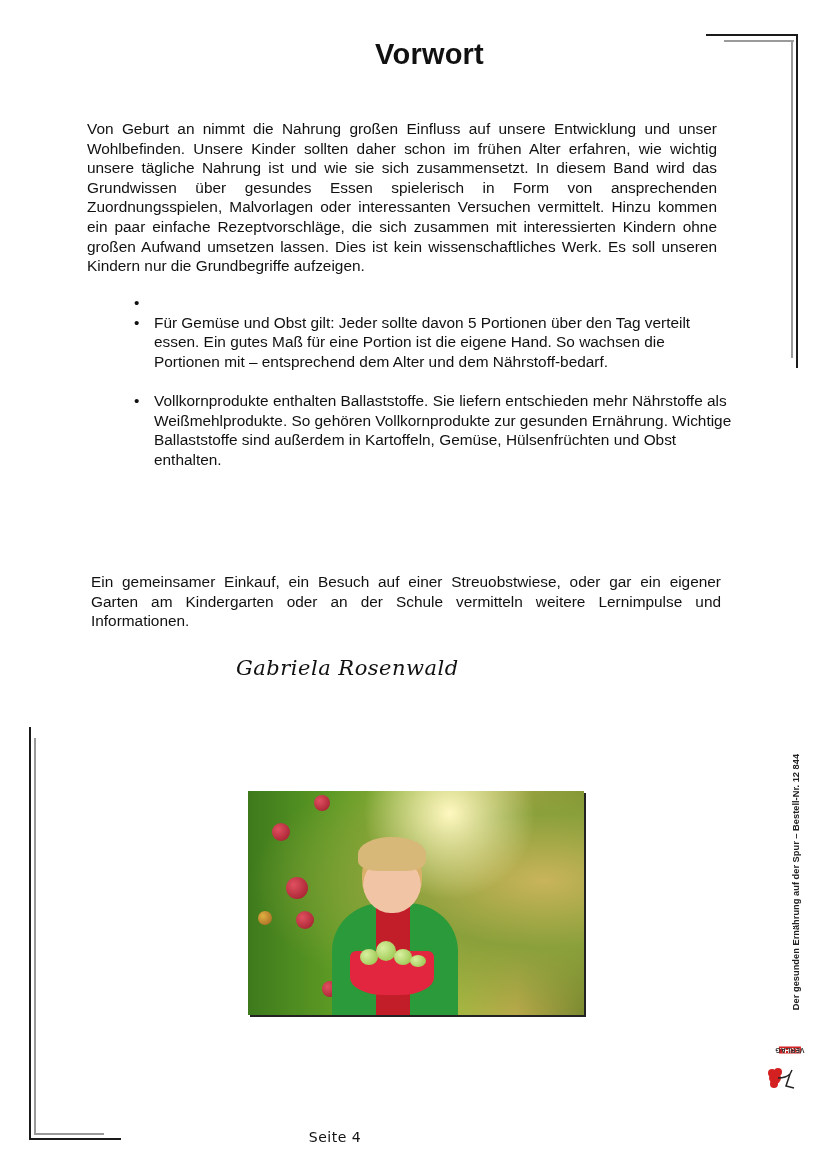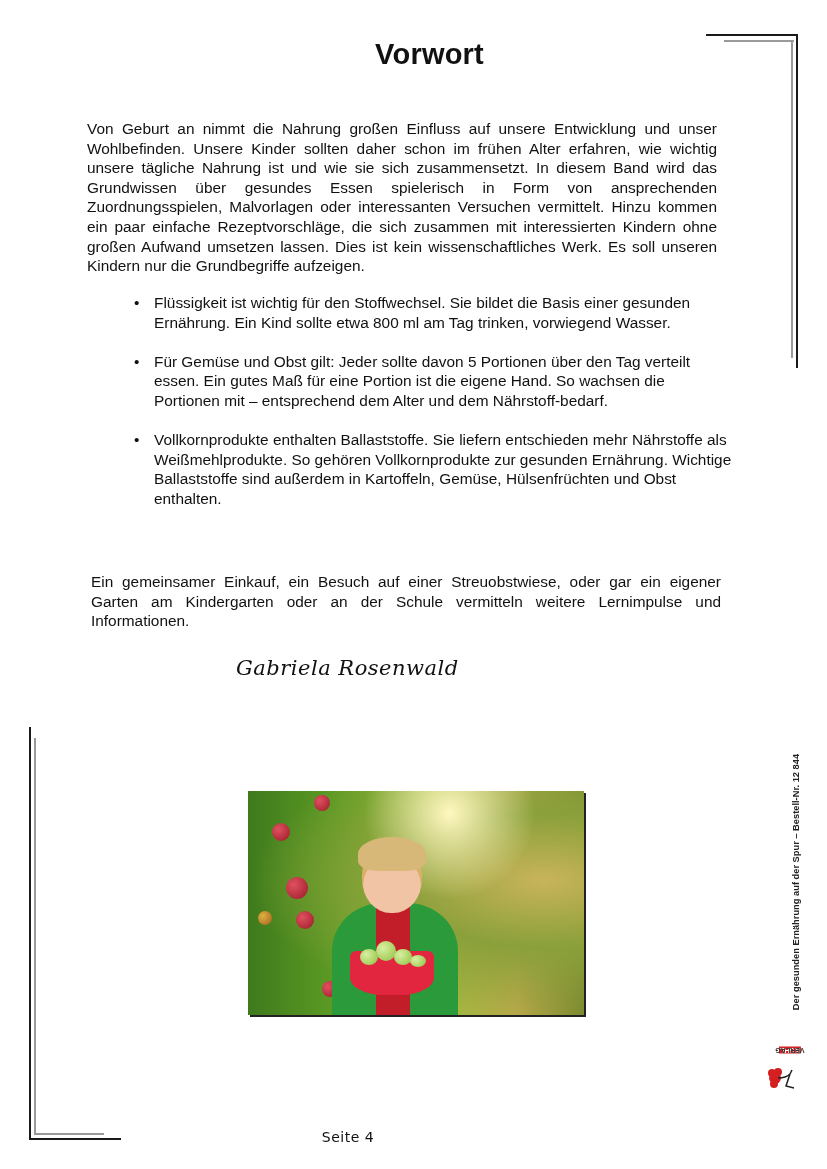--- a/index.html
+++ b/index.html
@@ -24,21 +24,21 @@
   .boy-sweater { position:absolute; left:128px; top:112px; width:34px; height:112px; background:#c21e2a; }
   .basket { position:absolute; left:100px; top:150px; width:84px; height:44px; border-radius:6px 6px 40% 40%; background:#e2263f; }
   .green-apple { position:absolute; border-radius:50%; background:radial-gradient(circle at 35% 35%, #d8f0a0, #8fbf40); }
   .side-label { position:absolute; left:786px; top:742px; width:20px; height:280px; }
   .side-label span { position:absolute; left:50%; top:50%; transform:translate(-50%,-50%) rotate(-90deg); white-space:nowrap; font-size:9.3px; font-weight:bold; color:#222; }
   .logo { position:absolute; left:766px; top:1024px; width:34px; height:70px; }
   .logo-text { position:absolute; left:12px; top:2px; width:12px; height:52px; }
   .logo-text span { position:absolute; left:50%; top:50%; transform:translate(-50%,-50%) rotate(-90deg); white-space:nowrap; font-size:7px; font-weight:bold; }
   .logo-text .kohl { color:#fff; background:#d42020; padding:0 1px; }
   .logo-text .verlag { color:#333; }
-  .page-number { position:absolute; left:13px; width:670px; top:1129px; text-align:center; font-family:"DejaVu Sans", sans-serif; font-size:14px; letter-spacing:0.5px; }
+  .page-number { position:absolute; left:0; width:670px; top:1129px; text-align:center; font-family:"DejaVu Sans", sans-serif; font-size:14px; letter-spacing:0.5px; }
 </style>
 </head>
 <body>
 
 <div class="frame-line" style="left:706px; top:34px; width:92px; height:2px; background:#1a1a1a;"></div>
 <div class="frame-line" style="left:724px; top:40px; width:70px; height:2px; background:#9a9a9a;"></div>
 <div class="frame-line" style="left:796px; top:34px; width:2px; height:334px; background:#1a1a1a;"></div>
 <div class="frame-line" style="left:791px; top:40px; width:2px; height:318px; background:#9a9a9a;"></div>
 
 <div class="frame-line" style="left:29px; top:727px; width:2px; height:413px; background:#1a1a1a;"></div>
@@ -46,21 +46,20 @@
 <div class="frame-line" style="left:29px; top:1138px; width:92px; height:2px; background:#1a1a1a;"></div>
 <div class="frame-line" style="left:34px; top:1133px; width:70px; height:2px; background:#9a9a9a;"></div>
 
 <h1 class="title" style="margin:0;padding-left:16px;">Vorwort</h1>
 
 <p class="body-text justify" style="top:119px; margin:0;">Von Geburt an nimmt die Nahrung großen Einfluss auf unsere Entwicklung und unser Wohlbefinden. Unsere Kinder sollten daher schon im frühen Alter erfahren, wie wichtig unsere tägliche Nahrung ist und wie sie sich zusammensetzt. In diesem Band wird das Grundwissen über gesundes Essen spielerisch in Form von ansprechenden Zuordnungsspielen, Malvorlagen oder interessanten Versuchen vermittelt. Hinzu kommen ein paar einfache Rezeptvorschläge, die sich zusammen mit interessierten Kindern ohne großen Aufwand umsetzen lassen. Dies ist kein wissenschaftliches Werk. Es soll unseren Kindern nur die Grundbegriffe aufzeigen.</p>
 
 <ul class="bullets">
   <li>
     <span class="dot">•</span>
-    <span>Flüssigkeit ist wichtig für den Stoffwechsel. Sie bildet die Basis einer gesunden Ernährung. Ein Kind sollte etwa 800 ml am Tag trinken, vorwiegend Wasser.</span>
   </li>
   <li>
     <span class="dot">•</span>
     <span>Für Gemüse und Obst gilt: Jeder sollte davon 5 Portionen über den Tag verteilt essen. Ein gutes Maß für eine Portion ist die eigene Hand. So wachsen die Portionen mit – entsprechend dem Alter und dem Nährstoff-bedarf.</span>
   </li>
   <li>
     <span class="dot">•</span>
     <span>Vollkornprodukte enthalten Ballaststoffe. Sie liefern entschieden mehr Nährstoffe als Weißmehlprodukte. So gehören Vollkornprodukte zur gesunden Ernährung. Wichtige Ballaststoffe sind außerdem in Kartoffeln, Gemüse, Hülsenfrüchten und Obst enthalten.</span>
   </li>
 </ul>

